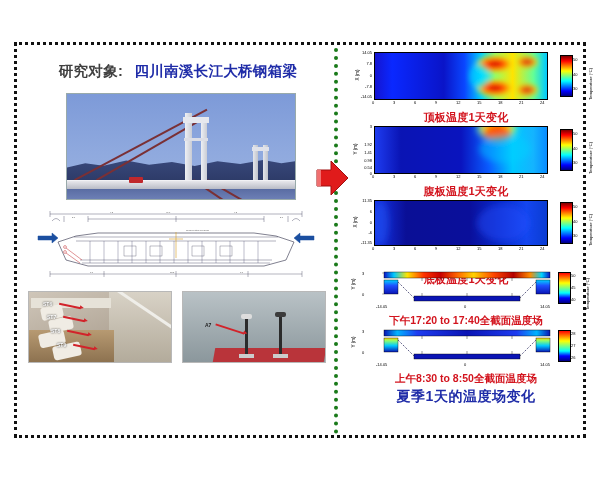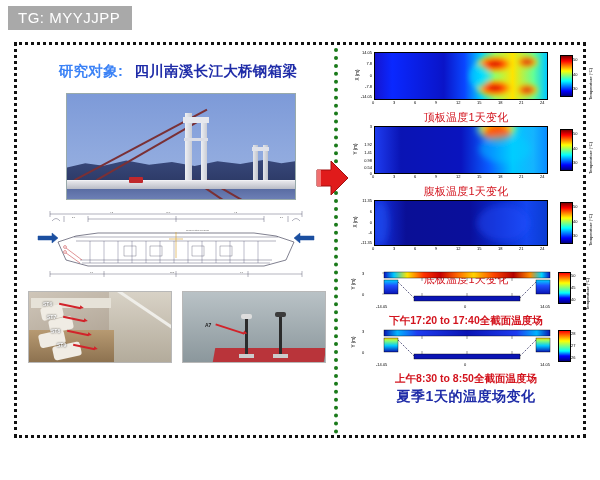--- a/index.html
+++ b/index.html
@@ -16,21 +16,21 @@
      border:3px dotted #111;box-sizing:border-box;background:#fff;}
 
   
   .v-divider{position:absolute;left:334px;top:48px;width:0;height:386px;
      border-left:4px dotted #1a7a1a;}
 
   
   .left-panel{position:absolute;left:20px;top:48px;width:312px;height:384px;}
   .left-title{position:absolute;left:8px;top:14px;width:300px;text-align:center;
      font-size:14.5px;font-weight:bold;white-space:nowrap;letter-spacing:.3px;}
-  .lt-red{color:#3b82f6;text-align:center;}
+  .lt-red{color:#404040;text-align:center;}
   .lt-blue{color:#1f2ca8;margin-left:7px;}
 
   
   .bridge-photo{position:absolute;left:46px;top:45px;width:228px;height:105px;
      border:1px solid #9aa;overflow:hidden;background:#6f8fd0;}
   .sky{position:absolute;inset:0;background:linear-gradient(#7d9ad8 0%,#8fa9de 55%,#9bb2e0 100%);}
   .hills{position:absolute;left:0;bottom:18px;width:100%;height:34px;
      background:linear-gradient(#3e4f85,#2d3b68);
      clip-path:polygon(0% 60%,8% 48%,16% 55%,26% 40%,36% 52%,46% 44%,56% 56%,66% 42%,76% 50%,86% 38%,94% 48%,100% 42%,100% 100%,0% 100%);}
   .water{position:absolute;left:0;bottom:0;width:100%;height:19px;
@@ -97,21 +97,21 @@
   .hm-ylab{position:absolute;left:-2px;top:50%;transform:translateY(-50%) rotate(-90deg);
      transform-origin:center;font-size:4.5px;color:#000;white-space:nowrap;}
   .tick{position:absolute;font-size:4px;color:#000;white-space:nowrap;}
   .tick-y{text-align:right;}
   .cbar{position:absolute;width:11px;border:1px solid #000;
      background:linear-gradient(to top,#00007f,#0000ff,#0080ff,#00ffff,#7fff7f,#ffff00,#ff8000,#ff0000,#7f0000);}
   .cbar-lbl{position:absolute;font-size:4px;white-space:nowrap;}
   .cbar-title{position:absolute;font-size:4.2px;white-space:nowrap;
      transform-origin:left top;transform:rotate(-90deg);}
   .hm-caption{position:absolute;width:244px;text-align:center;color:#d3141e;
-     font-size:11px;font-weight:normal;letter-spacing:.2px;}
+     font-size:11px;font-weight:bold;letter-spacing:.2px;}
 
   
   .cs-block{position:absolute;left:0;width:244px;}
   .cs-svg{position:absolute;left:30px;}
   .cs-caption{position:absolute;width:244px;text-align:center;color:#d3141e;
      font-size:10.5px;font-weight:bold;}
   .cs-cbar{position:absolute;width:11px;height:30px;border:1px solid #000;
      background:linear-gradient(to top,#00007f,#0000ff,#00ffff,#7fff7f,#ffff00,#ff8000,#ff0000);}
 
   .right-title{position:absolute;left:0;top:340px;width:244px;text-align:center;
@@ -119,21 +119,20 @@
 
   
   .watermark{position:absolute;right:10px;bottom:8px;background:#a9a9a9;color:#fff;
      font-size:14px;padding:5px 14px 6px 14px;line-height:1;}
 </style>
 </head>
 <body>
 
 <div id="root">
 
-  <div class="tg-badge">TG: MYYJJPP</div>
 
   <div class="outer-frame"></div>
   <div class="v-divider"></div>
 
   <div class="left-panel">
 
     <div class="left-title">
       <span class="lt-red">研究对象:</span>
       <span class="lt-blue">四川南溪长江大桥钢箱梁</span>
     </div>

